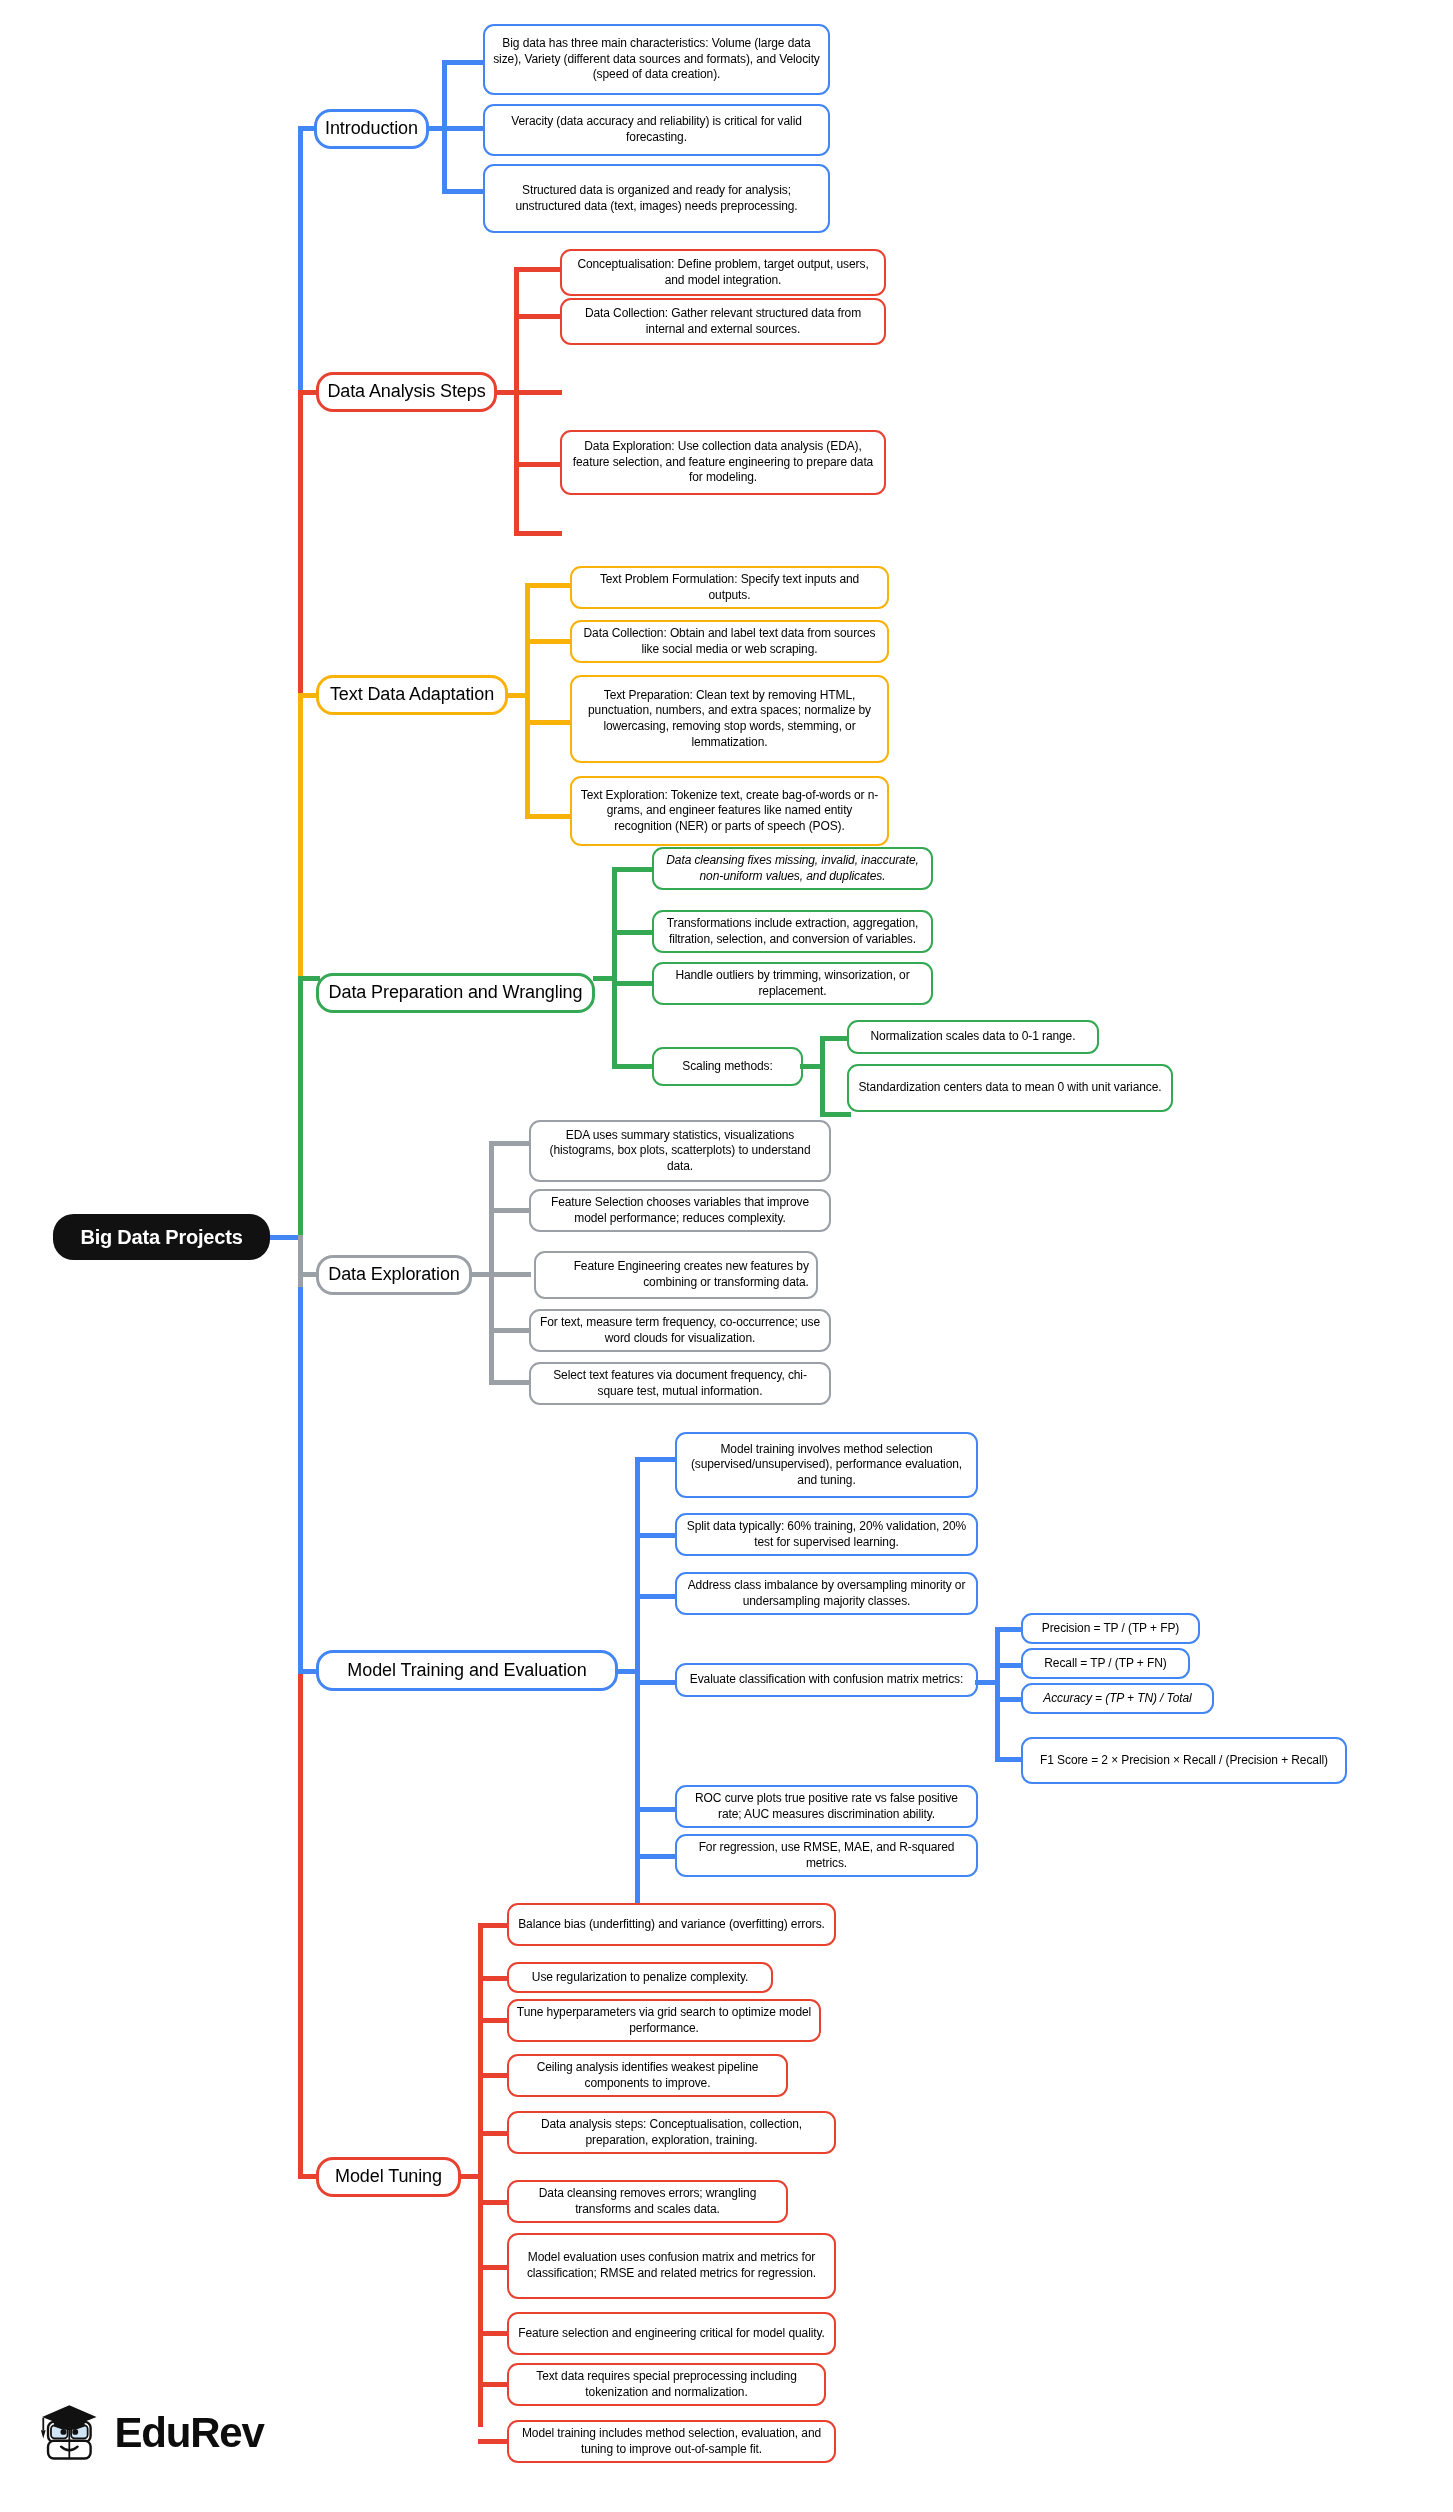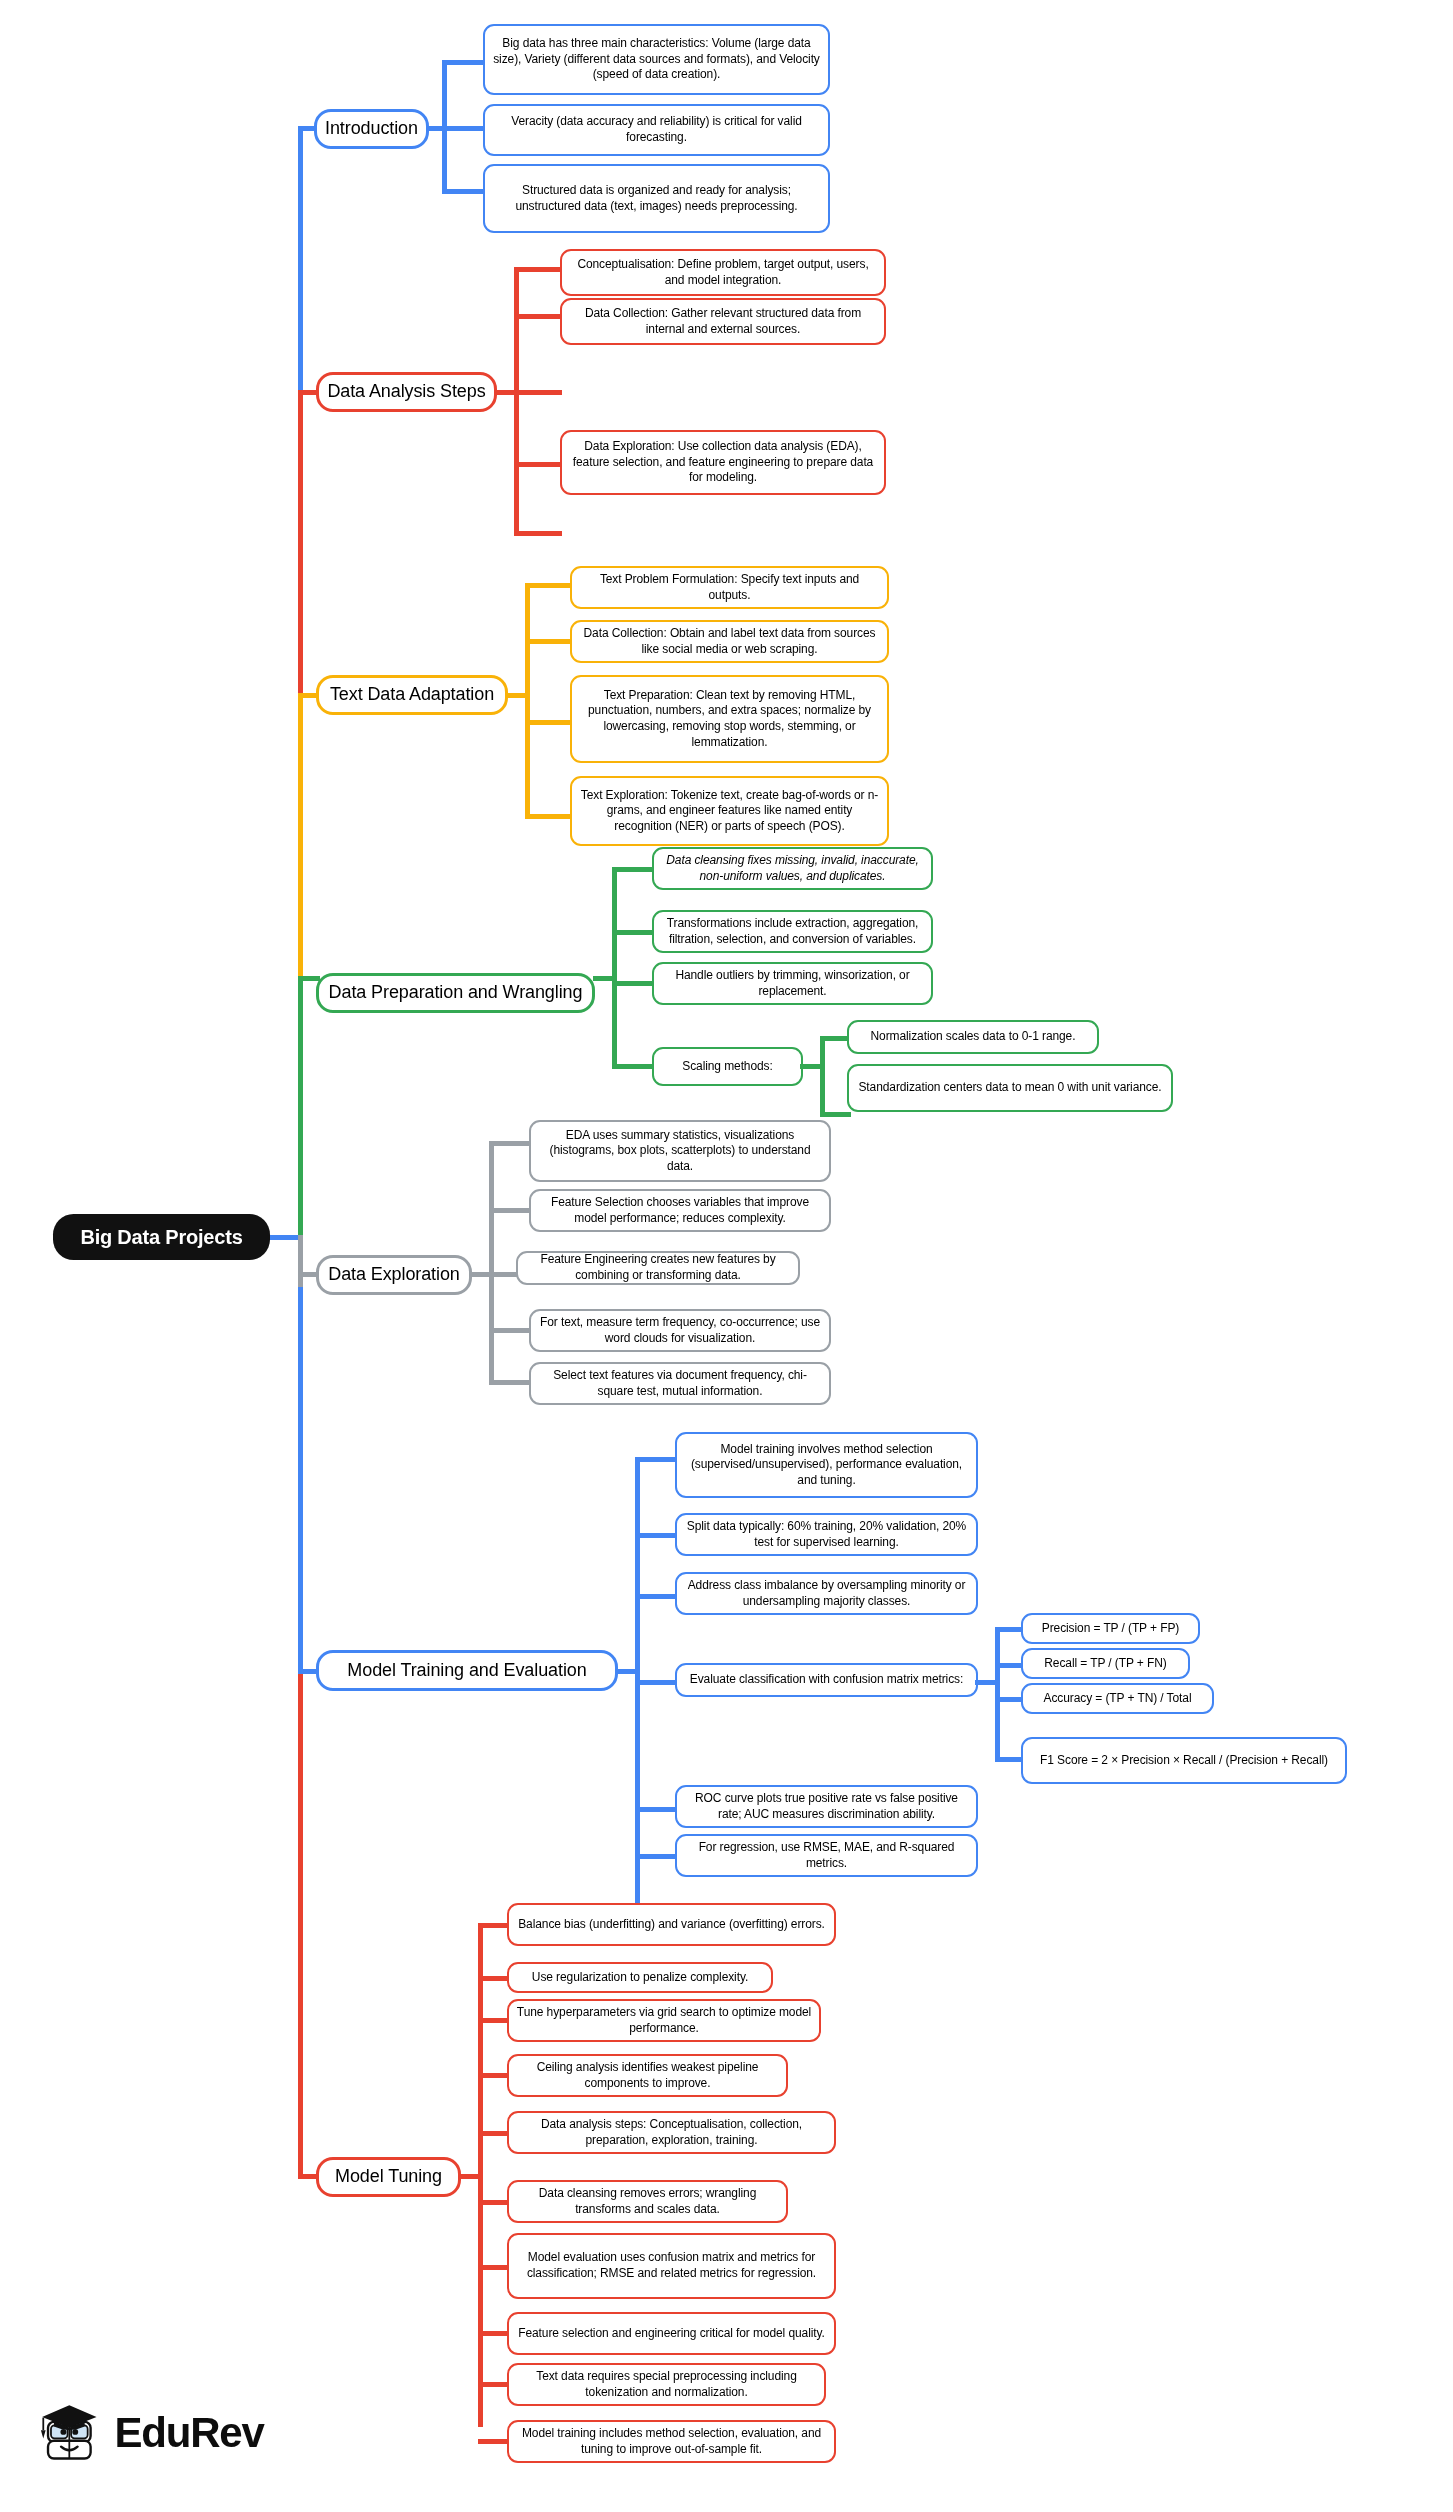--- a/index.html
+++ b/index.html
@@ -184,21 +184,21 @@
   <div class="ln gry" style="left:470px;top:1272px;width:22px;height:4.8px;"></div>
   <div class="ln gry" style="left:489px;top:1144px;width:4.8px;height:241px;"></div>
   <div class="ln gry" style="left:489px;top:1141px;width:42px;height:4.8px;"></div>
   <div class="ln gry" style="left:489px;top:1208px;width:42px;height:4.8px;"></div>
   <div class="ln gry" style="left:489px;top:1272px;width:42px;height:4.8px;"></div>
   <div class="ln gry" style="left:489px;top:1328px;width:42px;height:4.8px;"></div>
   <div class="ln gry" style="left:489px;top:1380px;width:42px;height:4.8px;"></div>
 
   <div class="node leaf gry" style="left:529px;top:1120px;width:302px;height:62px;">EDA uses summary statistics, visualizations (histograms, box plots, scatterplots) to understand data.</div>
   <div class="node leaf gry" style="left:529px;top:1189px;width:302px;height:43px;">Feature Selection chooses variables that improve model performance; reduces complexity.</div>
-  <div class="node leaf gry" style="left:516px;top:1251px;width:284px;height:34px;">Feature Engineering creates new features by combining or transforming data.</div>
+  <div class="node leaf gry" style="left:534px;top:1251px;width:284px;height:48px;text-align:right;">Feature Engineering creates new features by combining or transforming data.</div>
   <div class="node leaf gry" style="left:529px;top:1309px;width:302px;height:43px;">For text, measure term frequency, co-occurrence; use word clouds for visualization.</div>
   <div class="node leaf gry" style="left:529px;top:1362px;width:302px;height:43px;">Select text features via document frequency, chi-square test, mutual information.</div>
 
   <div class="ln blu" style="left:298px;top:1669px;width:22px;height:4.8px;"></div>
   <div class="node branch blu" style="left:316px;top:1650px;width:302px;height:41px;">Model Training and Evaluation</div>
   <div class="ln blu" style="left:616px;top:1669px;width:22px;height:4.8px;"></div>
   <div class="ln blu" style="left:635px;top:1460px;width:4.8px;height:459px;"></div>
   <div class="ln blu" style="left:635px;top:1457px;width:42px;height:4.8px;"></div>
   <div class="ln blu" style="left:635px;top:1533px;width:42px;height:4.8px;"></div>
   <div class="ln blu" style="left:635px;top:1594px;width:42px;height:4.8px;"></div>
@@ -215,21 +215,21 @@
 
   <div class="ln blu" style="left:975px;top:1680px;width:22px;height:4.8px;"></div>
   <div class="ln blu" style="left:995px;top:1630px;width:4.8px;height:132px;"></div>
   <div class="ln blu" style="left:995px;top:1627px;width:31px;height:4.8px;"></div>
   <div class="ln blu" style="left:995px;top:1663px;width:31px;height:4.8px;"></div>
   <div class="ln blu" style="left:995px;top:1697px;width:31px;height:4.8px;"></div>
   <div class="ln blu" style="left:995px;top:1757px;width:31px;height:4.8px;"></div>
 
   <div class="node leaf blu" style="left:1021px;top:1613px;width:179px;height:31px;">Precision = TP / (TP + FP)</div>
   <div class="node leaf blu" style="left:1021px;top:1648px;width:169px;height:31px;">Recall = TP / (TP + FN)</div>
-  <div class="node leaf blu" style="left:1021px;top:1683px;width:193px;height:31px;">Accuracy = (TP + TN) / Total</div>
+  <div class="node leaf blu" style="left:1021px;top:1683px;width:193px;height:31px;font-style:italic;">Accuracy = (TP + TN) / Total</div>
   <div class="node leaf blu" style="left:1021px;top:1737px;width:326px;height:47px;">F1 Score = 2 × Precision × Recall / (Precision + Recall)</div>
 
   <div class="ln red" style="left:298px;top:2174px;width:22px;height:4.8px;"></div>
   <div class="node branch red" style="left:316px;top:2157px;width:145px;height:40px;">Model Tuning</div>
   <div class="ln red" style="left:459px;top:2174px;width:22px;height:4.8px;"></div>
   <div class="ln red" style="left:478px;top:1926px;width:4.8px;height:501px;"></div>
   <div class="ln red" style="left:478px;top:1923px;width:37px;height:4.8px;"></div>
   <div class="ln red" style="left:478px;top:1976px;width:37px;height:4.8px;"></div>
   <div class="ln red" style="left:478px;top:2018px;width:37px;height:4.8px;"></div>
   <div class="ln red" style="left:478px;top:2073px;width:37px;height:4.8px;"></div>

